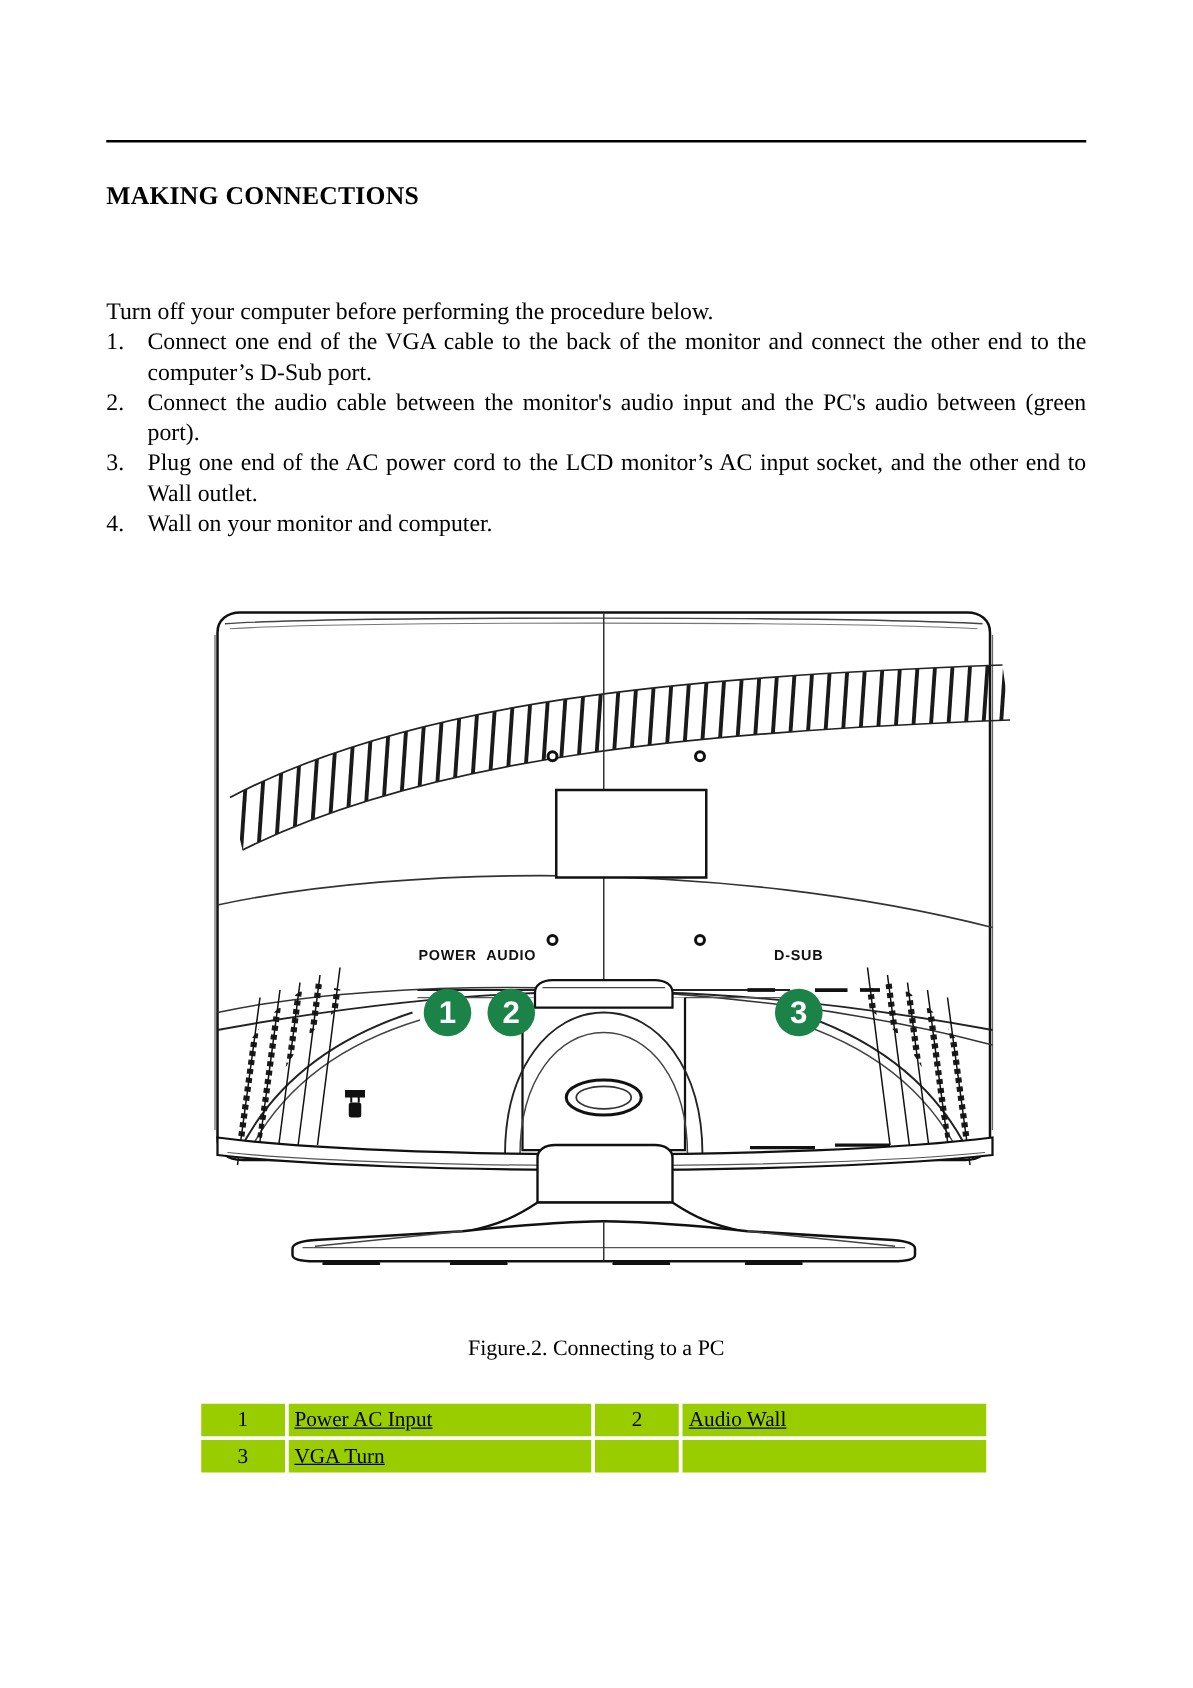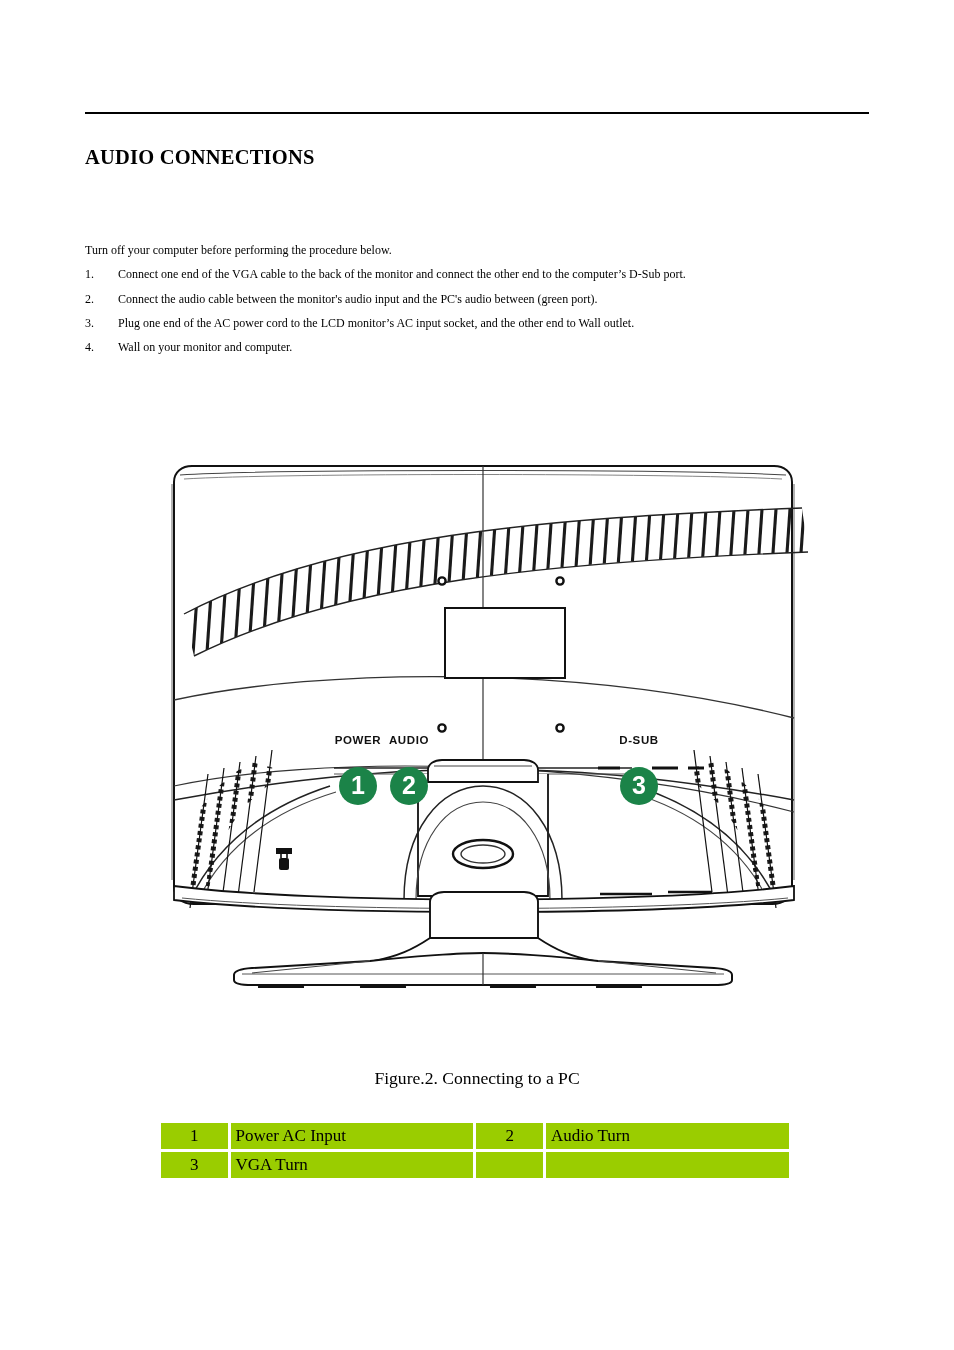--- a/index.html
+++ b/index.html
@@ -41,21 +41,21 @@
     letter-spacing: 0.2px;
     font-family: "Liberation Serif", serif;
   }
 
   
   .body-block {
     position: absolute;
     left: 85px;
     top: 238px;
     width: 784px;
-    font-size: 12px;
+    font-size: 19px;
     line-height: 24.3px;
   }
   .intro-line {
     margin: 0 0 0 0;
     text-align: left;
   }
   .steps {
     margin: 0;
     padding: 0;
     list-style: none;
@@ -75,21 +75,21 @@
     text-align: left;
   }
   .step .txt {
     display: block;
   }
 
   
   .figure-wrap {
     position: absolute;
     left: 112px;
-    top: 456px;
+    top: 480px;
     width: 742px;
     height: 532px;
   }
   .figure-wrap svg {
     display: block;
     width: 742px;
     height: 532px;
   }
 
   .figure-caption {
@@ -119,30 +119,31 @@
     line-height: 20px;
   }
   .legend-table td.idx {
     width: 56px;
     text-align: center;
   }
   .legend-table td.lbl {
     width: 238px;
     text-align: left;
     padding-left: 5px;
+    text-decoration: underline;
   }
 </style>
 </head>
 <body>
 
 <div class="page">
 
   <div class="header-rule"></div>
 
-  <h1 class="section-heading">AUDIO CONNECTIONS</h1>
+  <h1 class="section-heading">MAKING CONNECTIONS</h1>
 
   <div class="body-block">
     <p class="intro-line">Turn off your computer before performing the procedure below.</p>
 
     <ol class="steps">
       <li class="step">
         <span class="num">1.</span>
         <span class="txt">Connect one end of the VGA cable to the back of the monitor and connect the other end to the computer’s D-Sub port.</span>
       </li>
       <li class="step">
@@ -369,21 +370,21 @@
   </div>
 
   <div class="figure-caption">Figure.2. Connecting to a PC</div>
 
   <table class="legend-table">
     <tbody>
       <tr>
         <td class="idx">1</td>
         <td class="lbl">Power AC Input</td>
         <td class="idx">2</td>
-        <td class="lbl">Audio Turn</td>
+        <td class="lbl">Audio Wall</td>
       </tr>
       <tr>
         <td class="idx">3</td>
         <td class="lbl">VGA Turn</td>
         <td class="idx"></td>
         <td class="lbl"></td>
       </tr>
     </tbody>
   </table>
 

